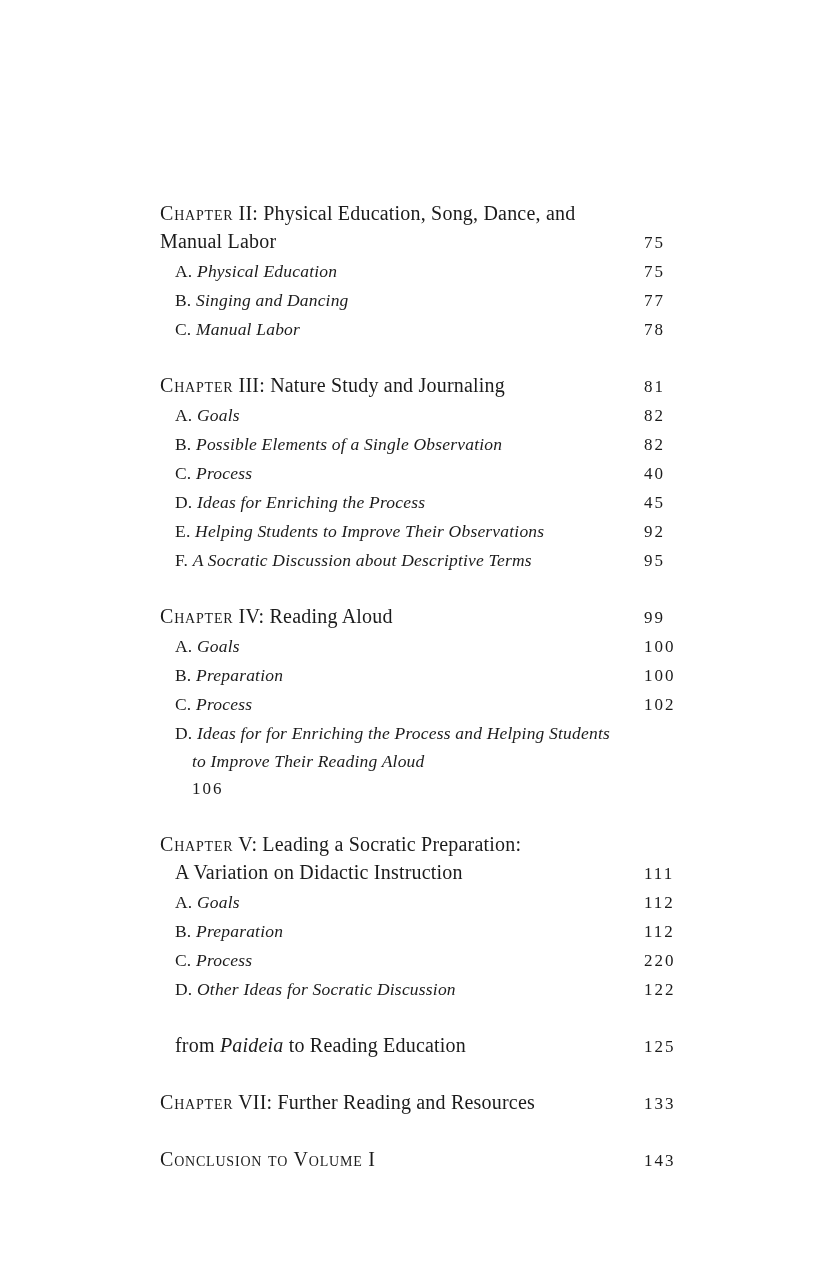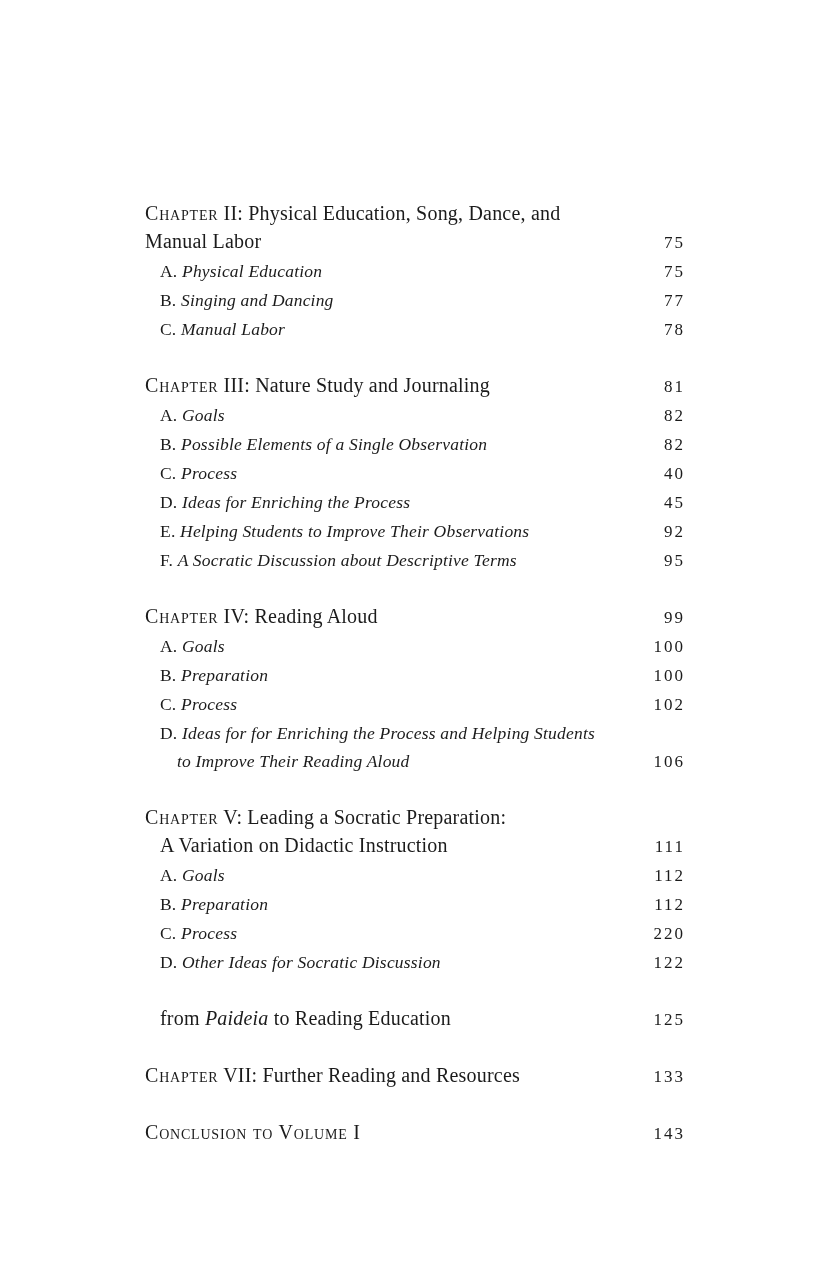--- a/index.html
+++ b/index.html
@@ -11,34 +11,34 @@
     position: relative;
     width: 825px;
     height: 1275px;
     background: #ffffff;
     overflow: hidden;
     font-family: "Liberation Serif", "DejaVu Serif", serif;
     color: #1b1b1b;
   }
   .toc {
     position: absolute;
-    left: 145px;
+    left: 160px;
     top: 199px;
     width: 538px;
   }
   .section + .section {
     margin-top: 27px;
   }
   .row {
     display: flex;
     align-items: baseline;
     line-height: 28px;
   }
   .row.ind1 { padding-left: 15px; }
-  .row.ind2 { padding-left: 32px; }
+  .row.ind2 { padding-left: 32px; flex-direction: column; }
   .row .title {
     flex: 1 1 auto;
     white-space: nowrap;
   }
   .row.chapter .title {
     font-size: 20px;
     letter-spacing: 0.2px;
   }
   .row.sub .title {
     font-size: 17.5px;
@@ -48,21 +48,20 @@
     font-variant: small-caps;
     letter-spacing: 0.8px;
   }
   .it {
     font-style: italic;
     text-align: center;
   }
   .page-num {
     flex: 0 0 auto;
     width: 56px;
-    text-align: right;
     font-size: 17px;
     letter-spacing: 2px;
     margin-right: -2px;
     white-space: nowrap;
   }
 </style>
 </head>
 <body>
 
 <div class="page">

